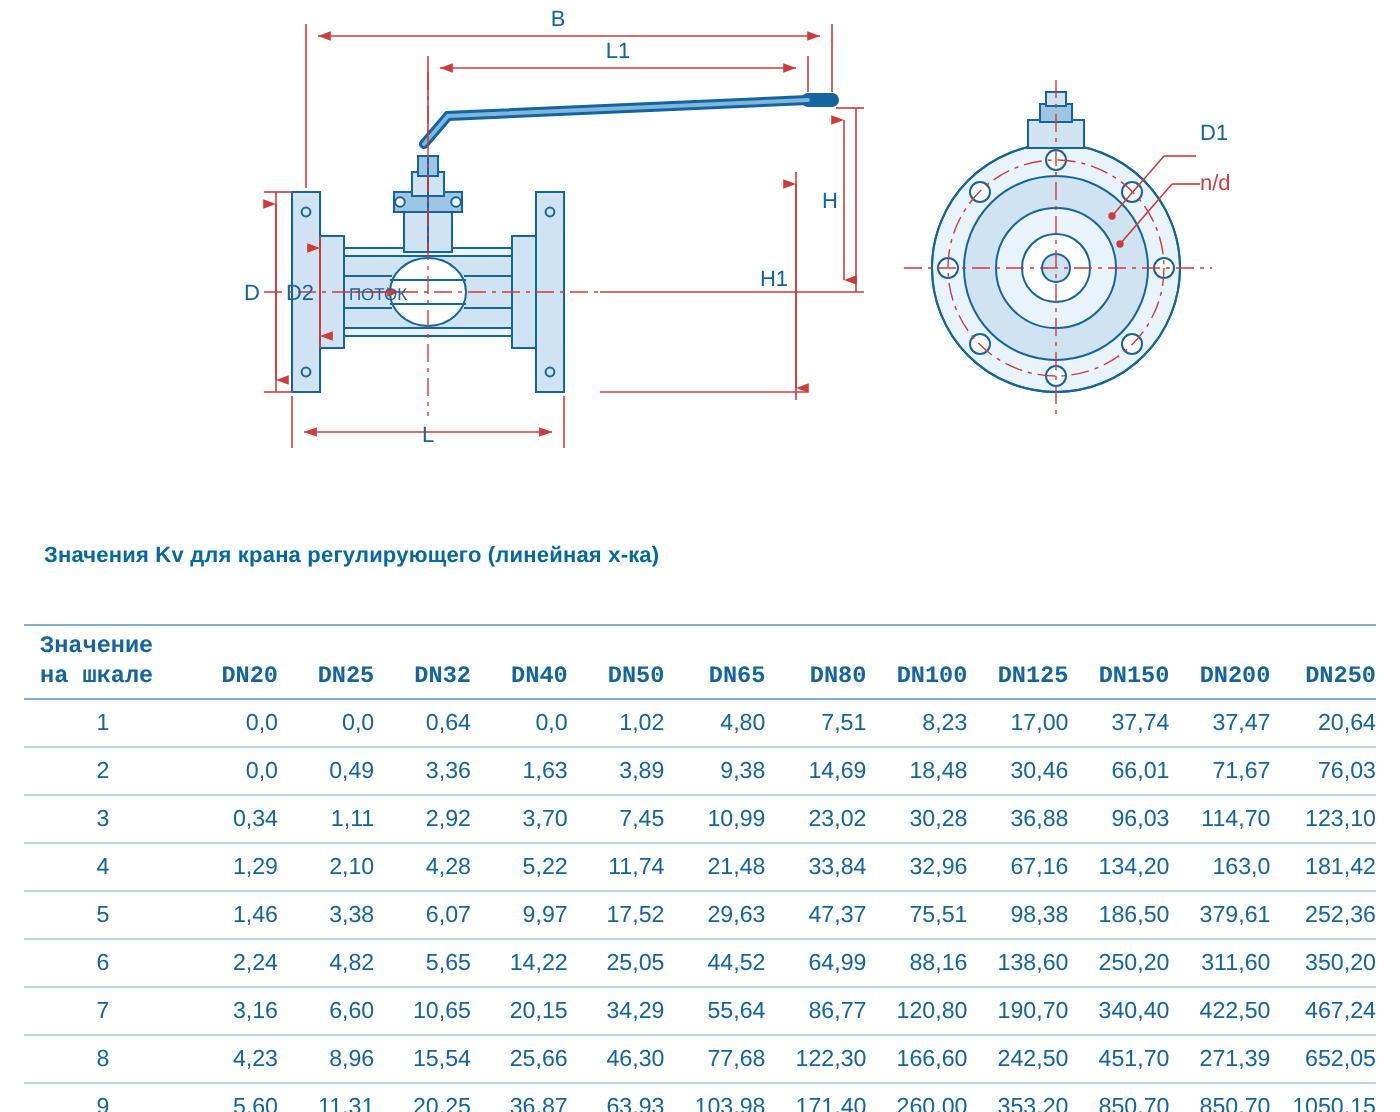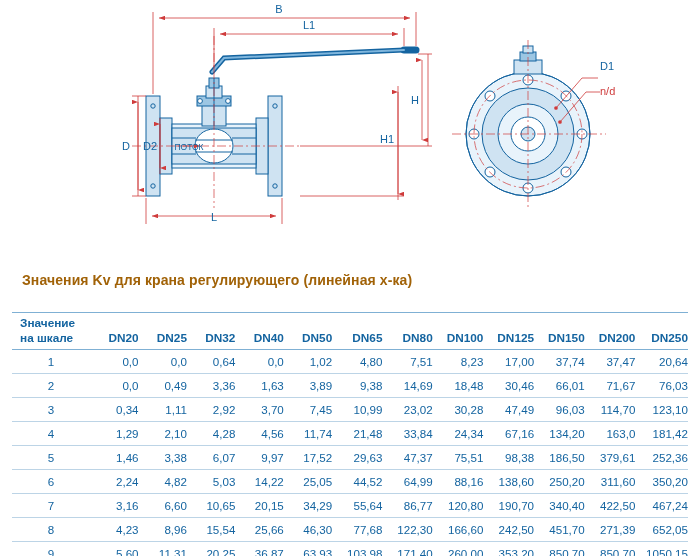--- a/index.html
+++ b/index.html
@@ -20,23 +20,23 @@
     width: 700px;
     height: 248px;
   }
   .drawing svg {
     display: block;
   }
   .section-title {
     position: absolute;
     top: 272px;
     left: 22px;
-    font-size: 14px;
+    font-size: 11px;
     font-weight: bold;
-    color: #a16207;
+    color: #0369a1;
     letter-spacing: 0.1px;
   }
   table.kv {
     position: absolute;
     top: 312px;
     left: 12px;
     width: 676px;
     border-collapse: collapse;
     font-size: 11.6px;
     color: #1464a0;
@@ -66,20 +66,21 @@
   table.kv tbody td.scale {
     text-align: center;
     width: 78px;
     padding-left: 0;
   }
   table.kv tbody tr {
     border-top: 1px solid #bcd4e6;
   }
   table.kv thead tr.head-row {
     border-bottom: 1.6px solid #7fb0d4;
+    font-family: Liberation Mono, monospace;
   }
   table.kv thead tr.top-rule th {
     border-top: 1.6px solid #7fb0d4;
     height: 3px;
     padding: 0;
   }
   .col-dn { width: 58px; padding-right: 9px; }
 </style>
 </head>
 <body>
@@ -287,35 +288,35 @@
     <tr>
       <td class="scale">3</td>
       <td class="col-dn">0,34</td>
       <td class="col-dn">1,11</td>
       <td class="col-dn">2,92</td>
       <td class="col-dn">3,70</td>
       <td class="col-dn">7,45</td>
       <td class="col-dn">10,99</td>
       <td class="col-dn">23,02</td>
       <td class="col-dn">30,28</td>
-      <td class="col-dn">47,49</td>
+      <td class="col-dn">36,88</td>
       <td class="col-dn">96,03</td>
       <td class="col-dn">114,70</td>
       <td class="col-dn">123,10</td>
     </tr>
     <tr>
       <td class="scale">4</td>
       <td class="col-dn">1,29</td>
       <td class="col-dn">2,10</td>
       <td class="col-dn">4,28</td>
-      <td class="col-dn">4,56</td>
+      <td class="col-dn">5,22</td>
       <td class="col-dn">11,74</td>
       <td class="col-dn">21,48</td>
       <td class="col-dn">33,84</td>
-      <td class="col-dn">24,34</td>
+      <td class="col-dn">32,96</td>
       <td class="col-dn">67,16</td>
       <td class="col-dn">134,20</td>
       <td class="col-dn">163,0</td>
       <td class="col-dn">181,42</td>
     </tr>
     <tr>
       <td class="scale">5</td>
       <td class="col-dn">1,46</td>
       <td class="col-dn">3,38</td>
       <td class="col-dn">6,07</td>
@@ -326,21 +327,21 @@
       <td class="col-dn">75,51</td>
       <td class="col-dn">98,38</td>
       <td class="col-dn">186,50</td>
       <td class="col-dn">379,61</td>
       <td class="col-dn">252,36</td>
     </tr>
     <tr>
       <td class="scale">6</td>
       <td class="col-dn">2,24</td>
       <td class="col-dn">4,82</td>
-      <td class="col-dn">5,03</td>
+      <td class="col-dn">5,65</td>
       <td class="col-dn">14,22</td>
       <td class="col-dn">25,05</td>
       <td class="col-dn">44,52</td>
       <td class="col-dn">64,99</td>
       <td class="col-dn">88,16</td>
       <td class="col-dn">138,60</td>
       <td class="col-dn">250,20</td>
       <td class="col-dn">311,60</td>
       <td class="col-dn">350,20</td>
     </tr>

